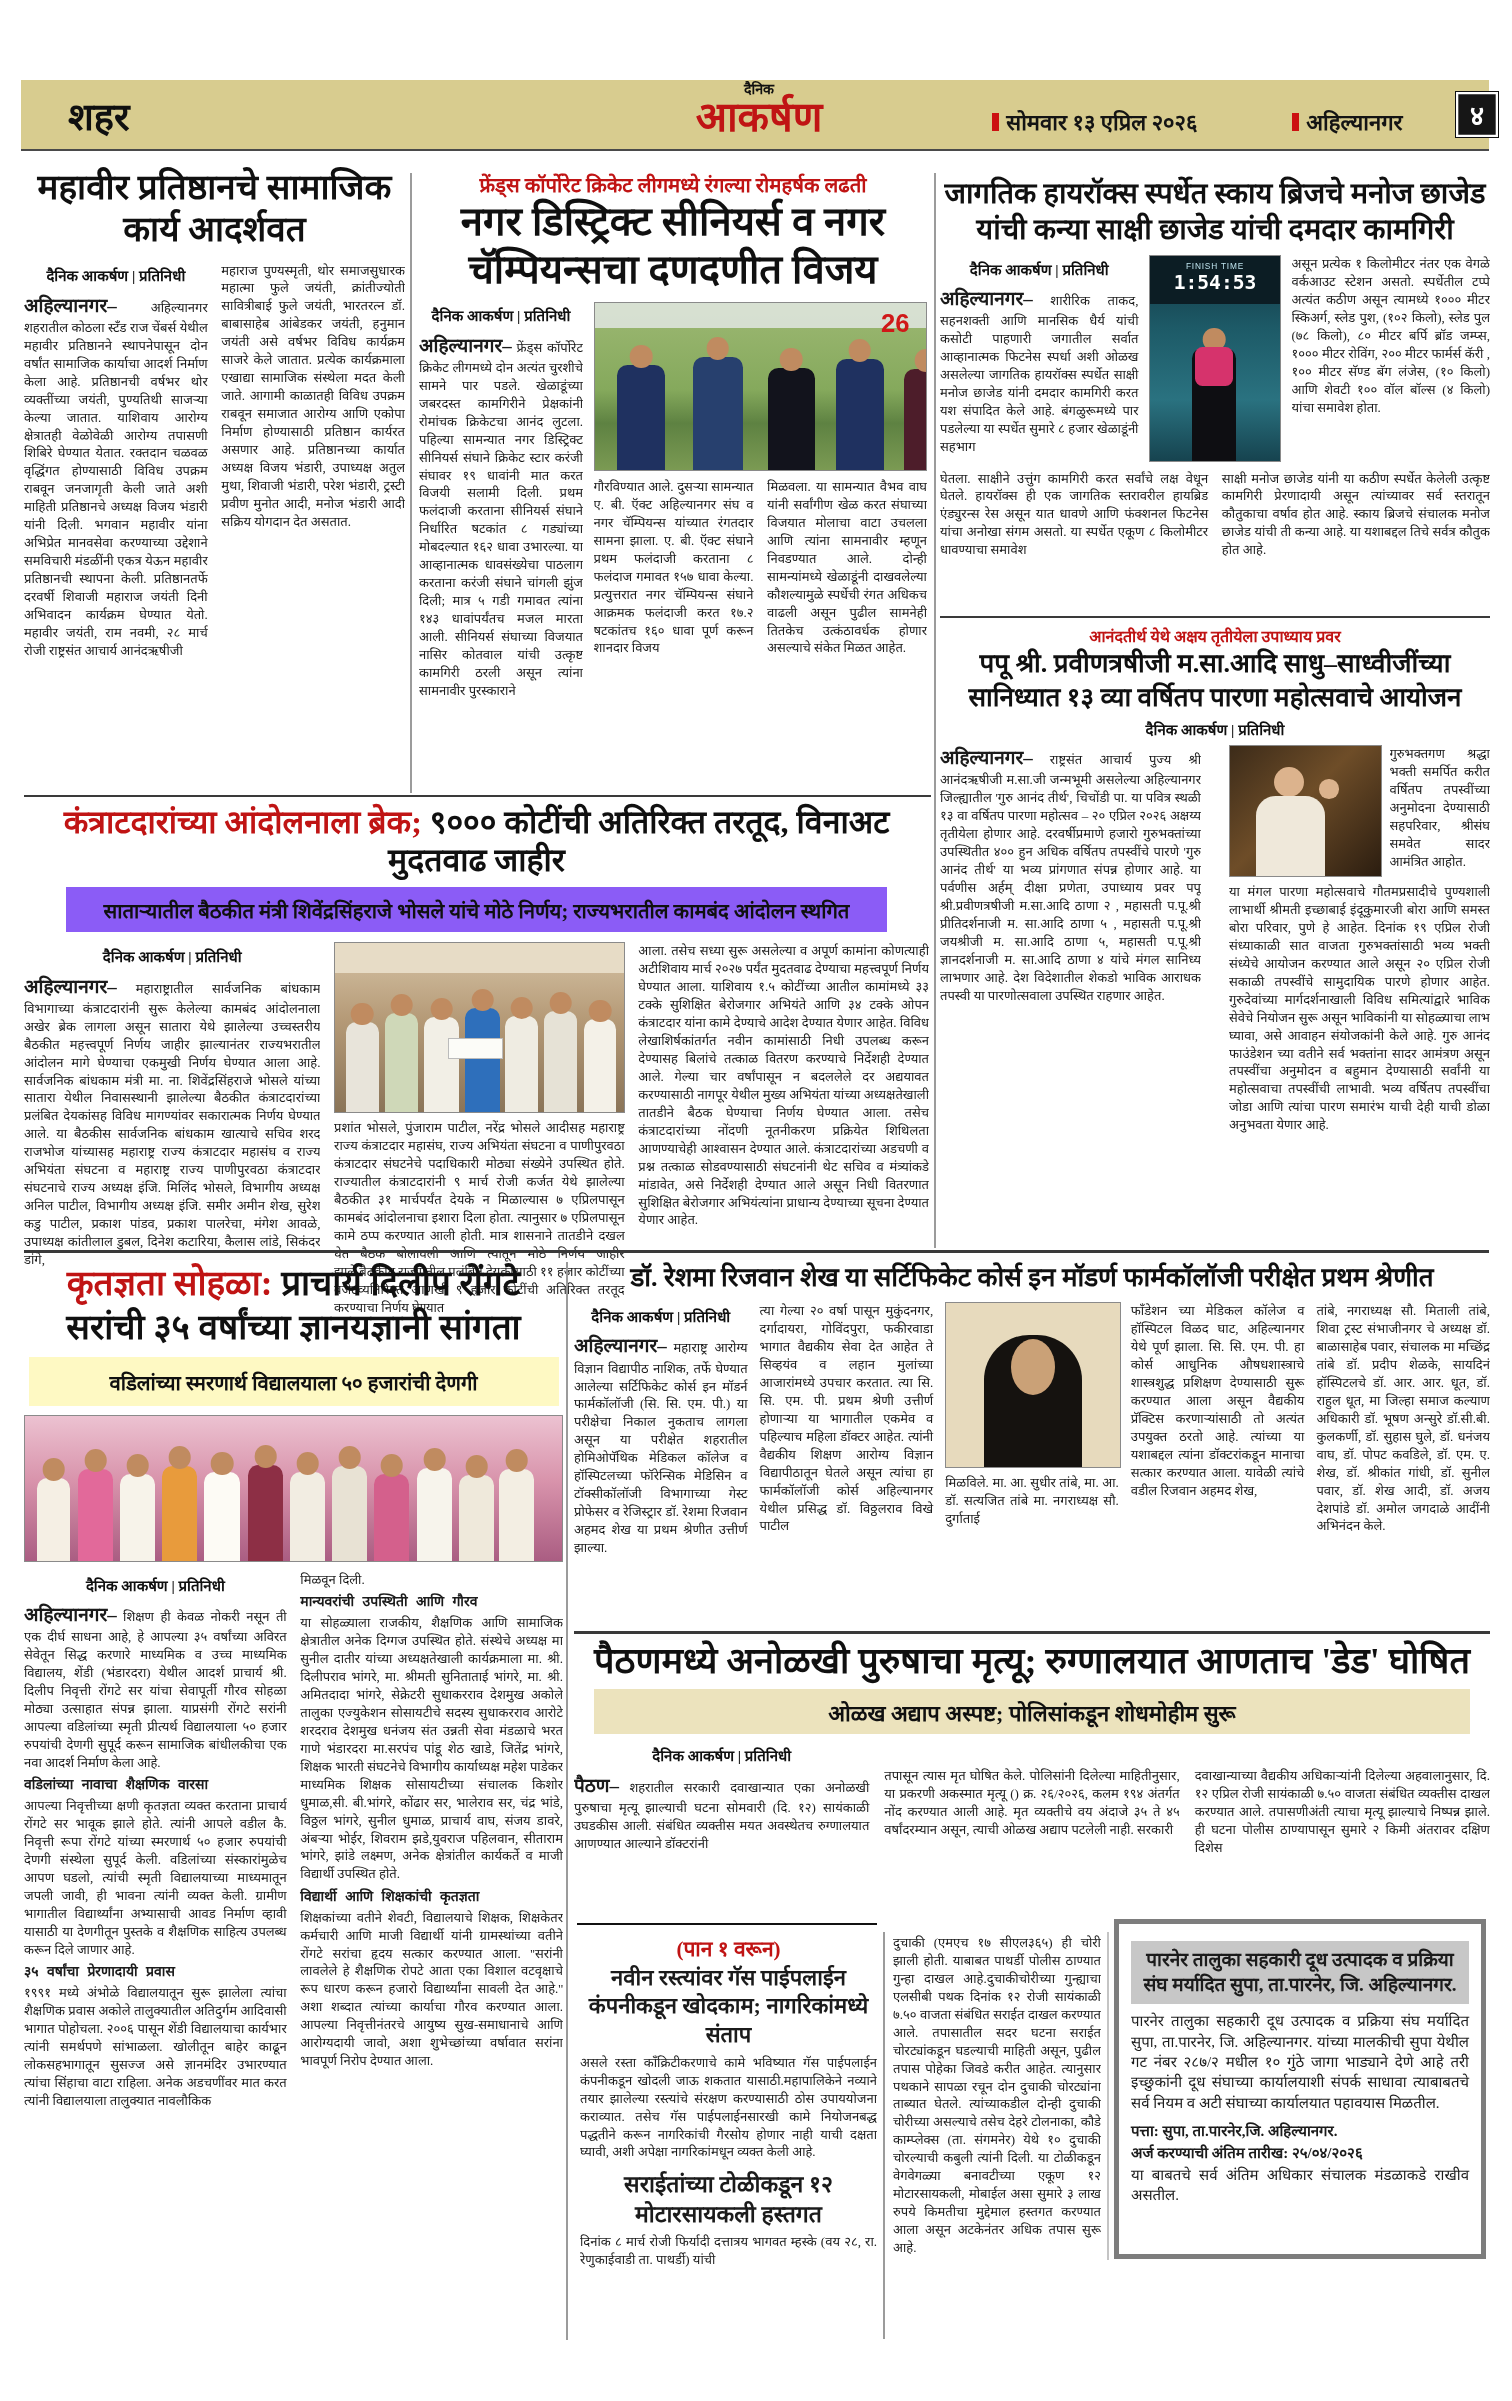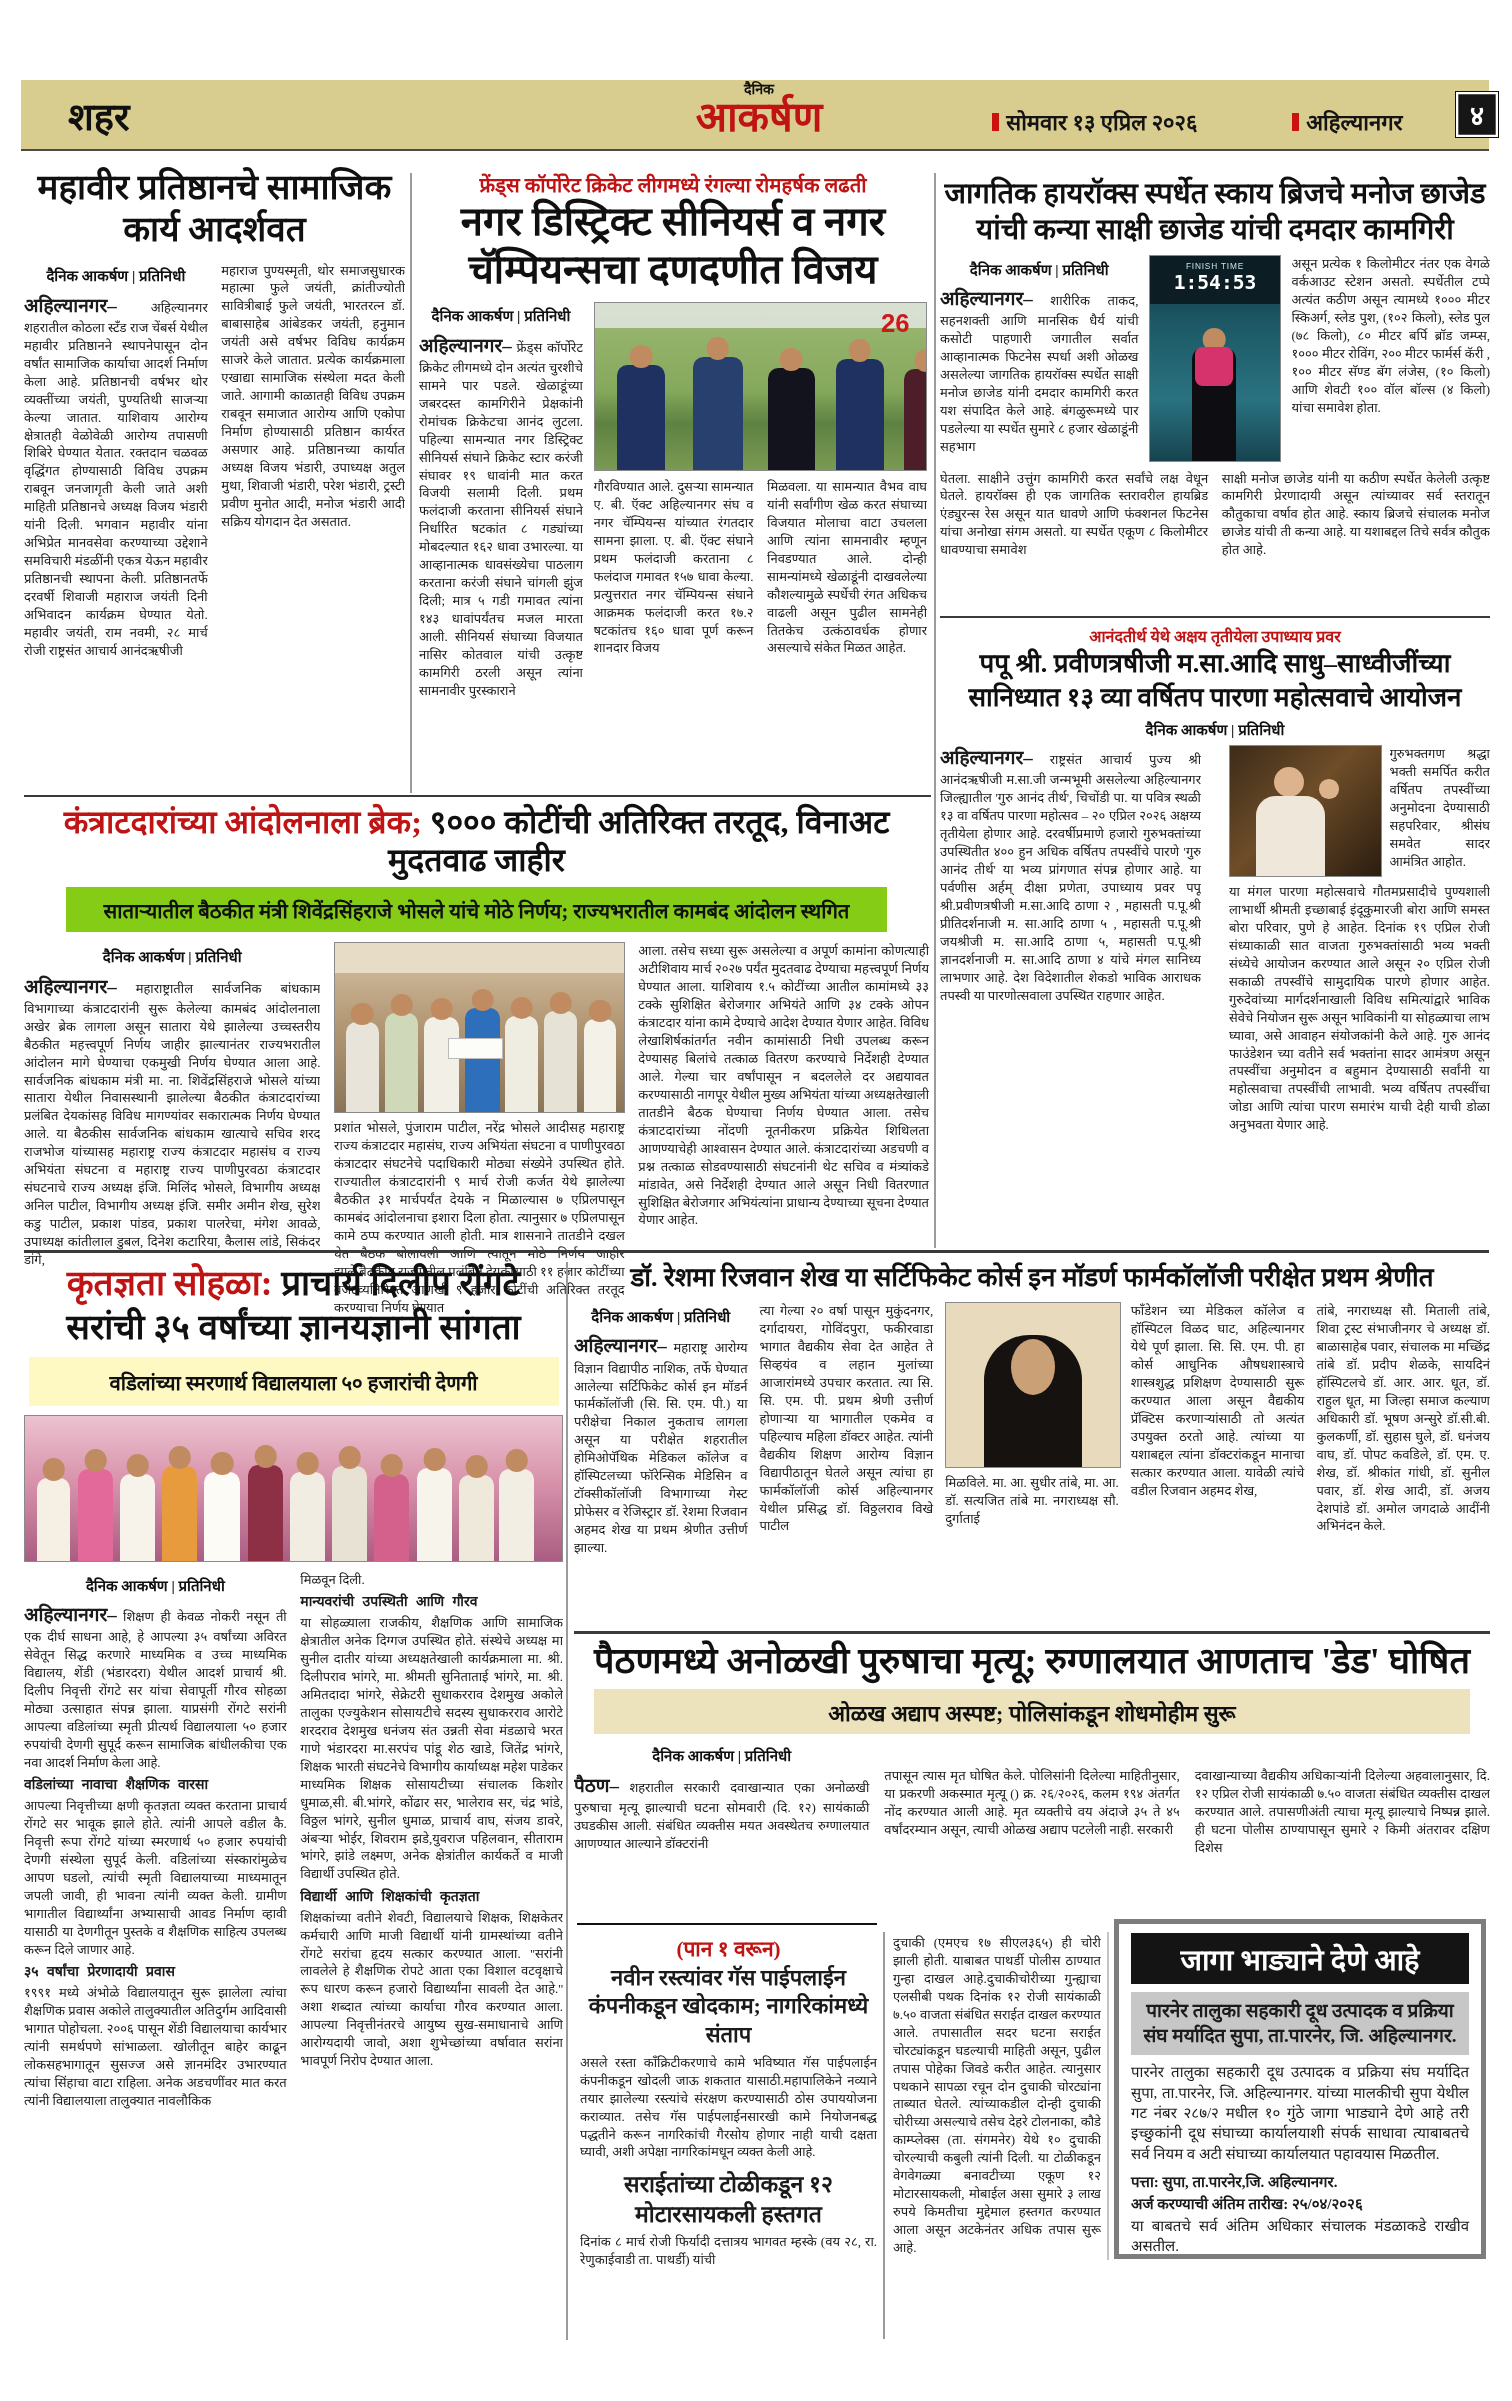--- a/index.html
+++ b/index.html
@@ -56,21 +56,21 @@
   #art-b{left:419px;top:170px;width:508px;}
   #art-b .kicker{font-size:20.3px;}
   #art-b .hl{font-size:40px;}
   #art-c{left:940px;top:175px;width:550px;}
   #art-c .hl{font-size:29px;line-height:1.25;}
   #art-d{left:940px;top:625px;width:550px;}
   #art-d .kicker{font-size:16px;}
   #art-d .hl{font-size:26px;line-height:1.3;}
   #art-e{left:24px;top:803px;width:905px;}
   #art-e .hl{font-size:32px;}
-  #art-e .strip{background:#84cc16;font-size:20.3px;padding:8.3px 0;margin:7.5px 42px 0 42px;}
+  #art-e .strip{background:#8b5cf6;font-size:20.3px;padding:8.3px 0;margin:7.5px 42px 0 42px;}
   #art-f{left:24px;top:1262px;width:539px;}
   #art-f .hl{font-size:35px;line-height:1.25;}
   #art-f .strip{background:#fef9c3;font-size:20.3px;padding:10.5px 0;margin:7.5px 4.5px 9px 4.5px;}
   #art-g{left:574px;top:1262px;width:916px;}
   #art-g .hl{font-size:26px;}
   #art-h{left:574px;top:1640px;width:916px;}
   #art-h .hl{font-size:36px;}
   #art-h .strip{background:#ece3bd;font-size:22px;padding:7.5px 0;margin:6px 19.6px 7.5px 19.6px;}
   #col-i{left:580px;top:1934px;width:297px;height:407px;overflow:hidden;}
   #col-i .cont{color:#c01414;font-weight:bold;font-size:21px;text-align:center;}
@@ -293,21 +293,20 @@
     <div class="cont">(पान १ वरून)</div>
     <div class="hl2">नवीन रस्त्यांवर गॅस पाईपलाईन कंपनीकडून खोदकाम; नागरिकांमध्ये संताप</div>
     <div class="body-t">असले रस्ता काँक्रिटीकरणाचे कामे भविष्यात गॅस पाईपलाईन कंपनीकडून खोदली जाऊ शकतात यासाठी.महापालिकेने नव्याने तयार झालेल्या रस्त्यांचे संरक्षण करण्यासाठी ठोस उपाययोजना कराव्यात. तसेच गॅस पाईपलाईनसारखी कामे नियोजनबद्ध पद्धतीने करून नागरिकांची गैरसोय होणार नाही याची दक्षता घ्यावी, अशी अपेक्षा नागरिकांमधून व्यक्त केली आहे.</div>
     <div class="hl3">सराईतांच्या टोळीकडून १२ मोटारसायकली हस्तगत</div>
     <div class="body-t">दिनांक ८ मार्च रोजी फिर्यादी दत्तात्रय भागवत म्हस्के (वय २८, रा. रेणुकाईवाडी ता. पाथर्डी) यांची</div>
   </section>
 
   <section id="col-cont" class="abs body-t">दुचाकी (एमएच १७ सीएल३६५) ही चोरी झाली होती. याबाबत पाथर्डी पोलीस ठाण्यात गुन्हा दाखल आहे.दुचाकीचोरीच्या गुन्ह्याचा एलसीबी पथक दिनांक १२ रोजी सायंकाळी ७.५० वाजता संबंधित सराईत दाखल करण्यात आले. तपासातील सदर घटना सराईत चोरट्यांकडून घडल्याची माहिती असून, पुढील तपास पोहेका जिवडे करीत आहेत. त्यानुसार पथकाने सापळा रचून दोन दुचाकी चोरट्यांना ताब्यात घेतले. त्यांच्याकडील दोन्ही दुचाकी चोरीच्या असल्याचे तसेच देहरे टोलनाका, कौडे काम्प्लेक्स (ता. संगमनेर) येथे १० दुचाकी चोरल्याची कबुली त्यांनी दिली. या टोळीकडून वेगवेगळ्या बनावटीच्या एकूण १२ मोटारसायकली, मोबाईल असा सुमारे ३ लाख रुपये किमतीचा मुद्देमाल हस्तगत करण्यात आला असून अटकेनंतर अधिक तपास सुरू आहे.</section>
 
   <section id="ad" class="abs">
-    <div class="banner">जागा भाड्याने देणे आहे</div>
     <div class="org">पारनेर तालुका सहकारी दूध उत्पादक व प्रक्रिया संघ मर्यादित सुपा, ता.पारनेर, जि. अहिल्यानगर.</div>
     <div class="atext">पारनेर तालुका सहकारी दूध उत्पादक व प्रक्रिया संघ मर्यादित सुपा, ता.पारनेर, जि. अहिल्यानगर. यांच्या मालकीची सुपा येथील गट नंबर २८७/२ मधील १० गुंठे जागा भाड्याने देणे आहे तरी इच्छुकांनी दूध संघाच्या कार्यालयाशी संपर्क साधावा त्याबाबतचे सर्व नियम व अटी संघाच्या कार्यालयात पहावयास मिळतील.</div>
     <div class="atext b">पत्ता: सुपा, ता.पारनेर,जि. अहिल्यानगर.</div>
     <div class="atext b" style="margin-top:1.5px;">अर्ज करण्याची अंतिम तारीख: २५/०४/२०२६</div>
     <div class="atext" style="margin-top:1.5px;">या बाबतचे सर्व अंतिम अधिकार संचालक मंडळाकडे राखीव असतील.</div>
 
   </section>
 
   <div class="abs vrule" style="left:410px;top:173px;height:620px;"></div>
   <div class="abs vrule" style="left:934px;top:173px;height:1075px;"></div>

